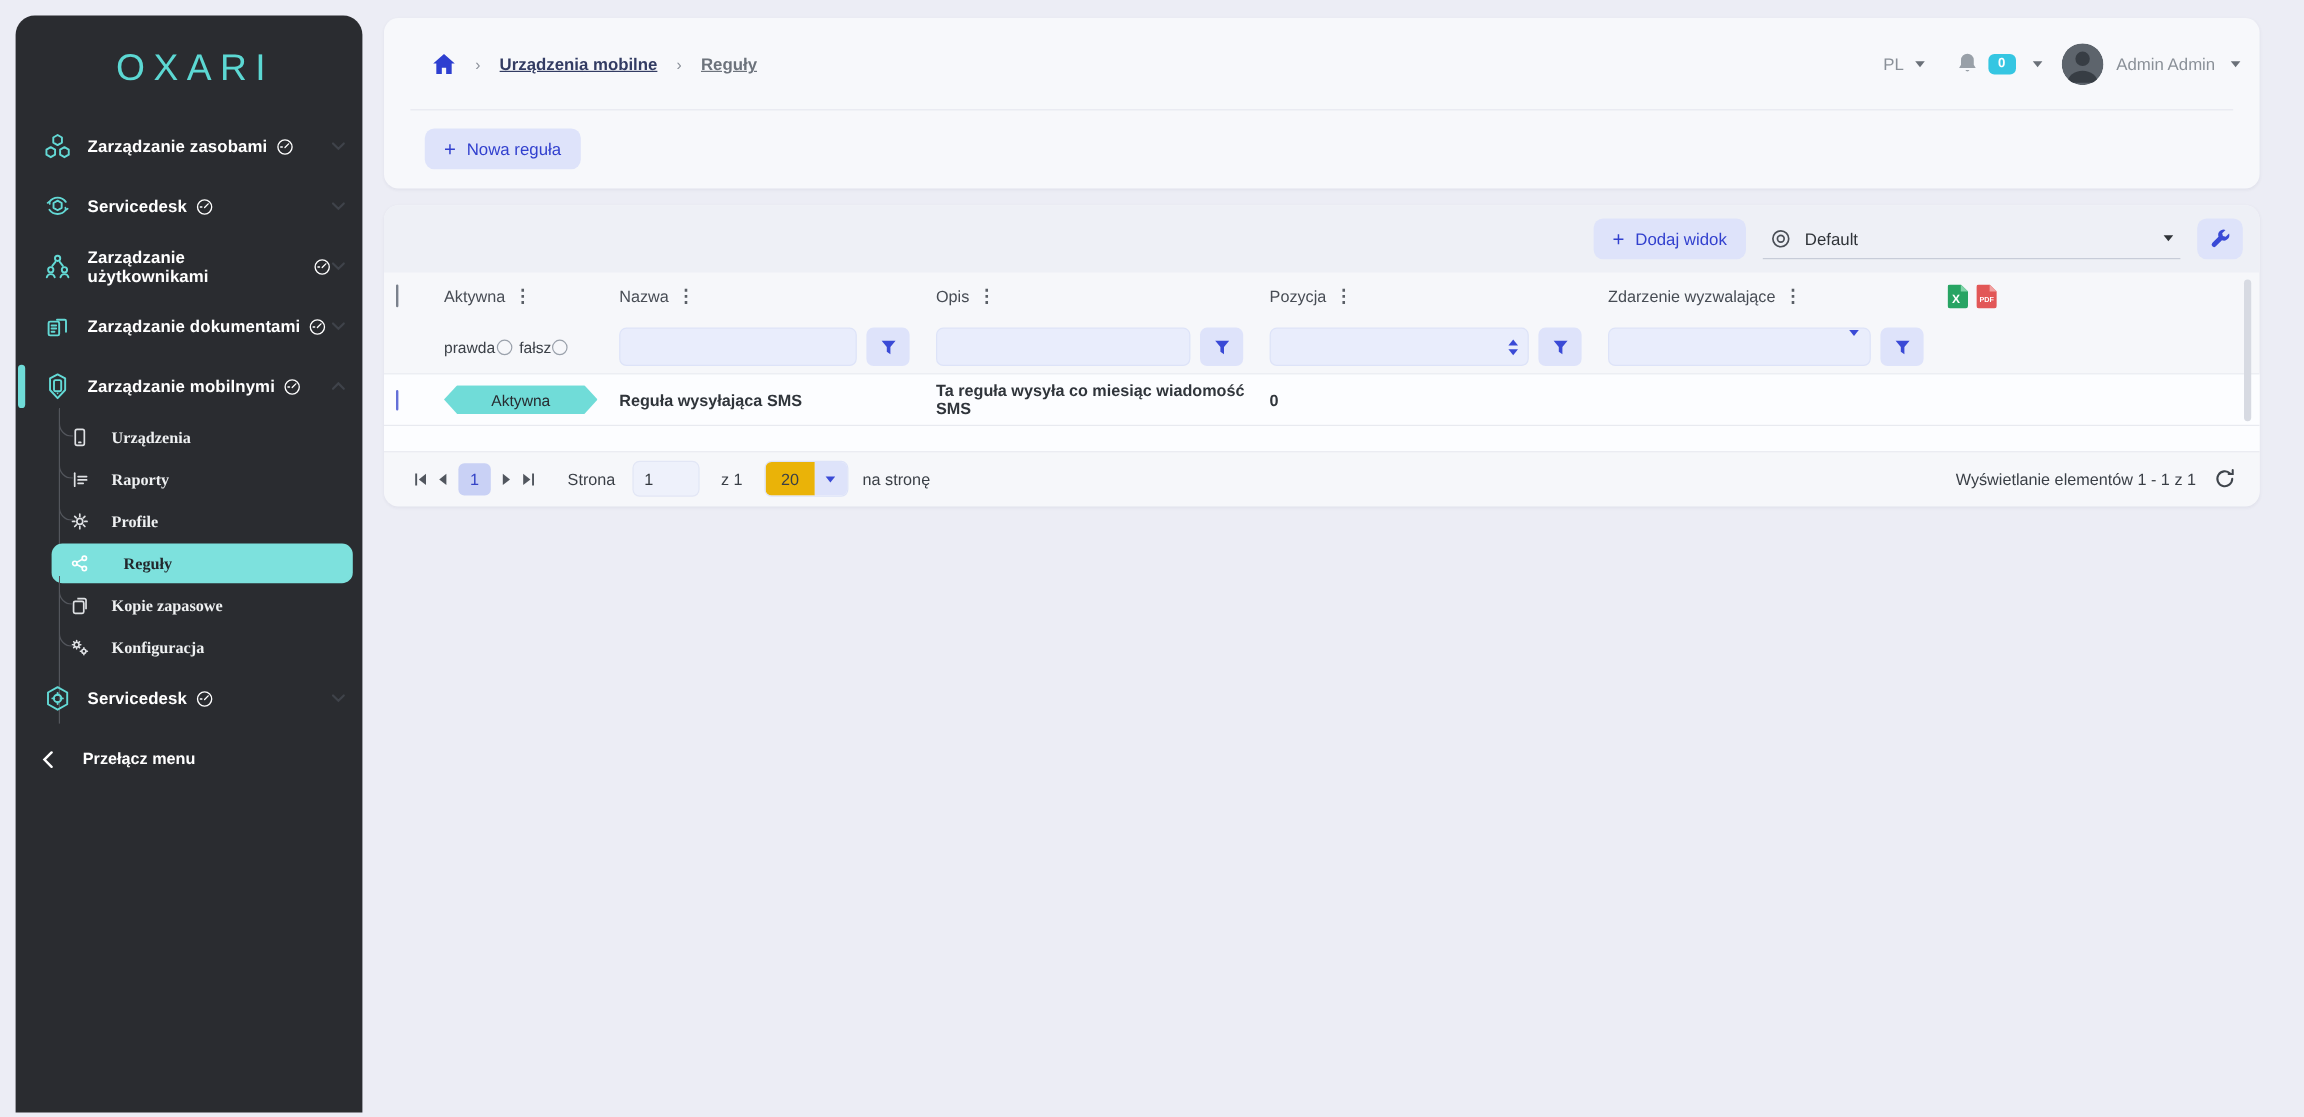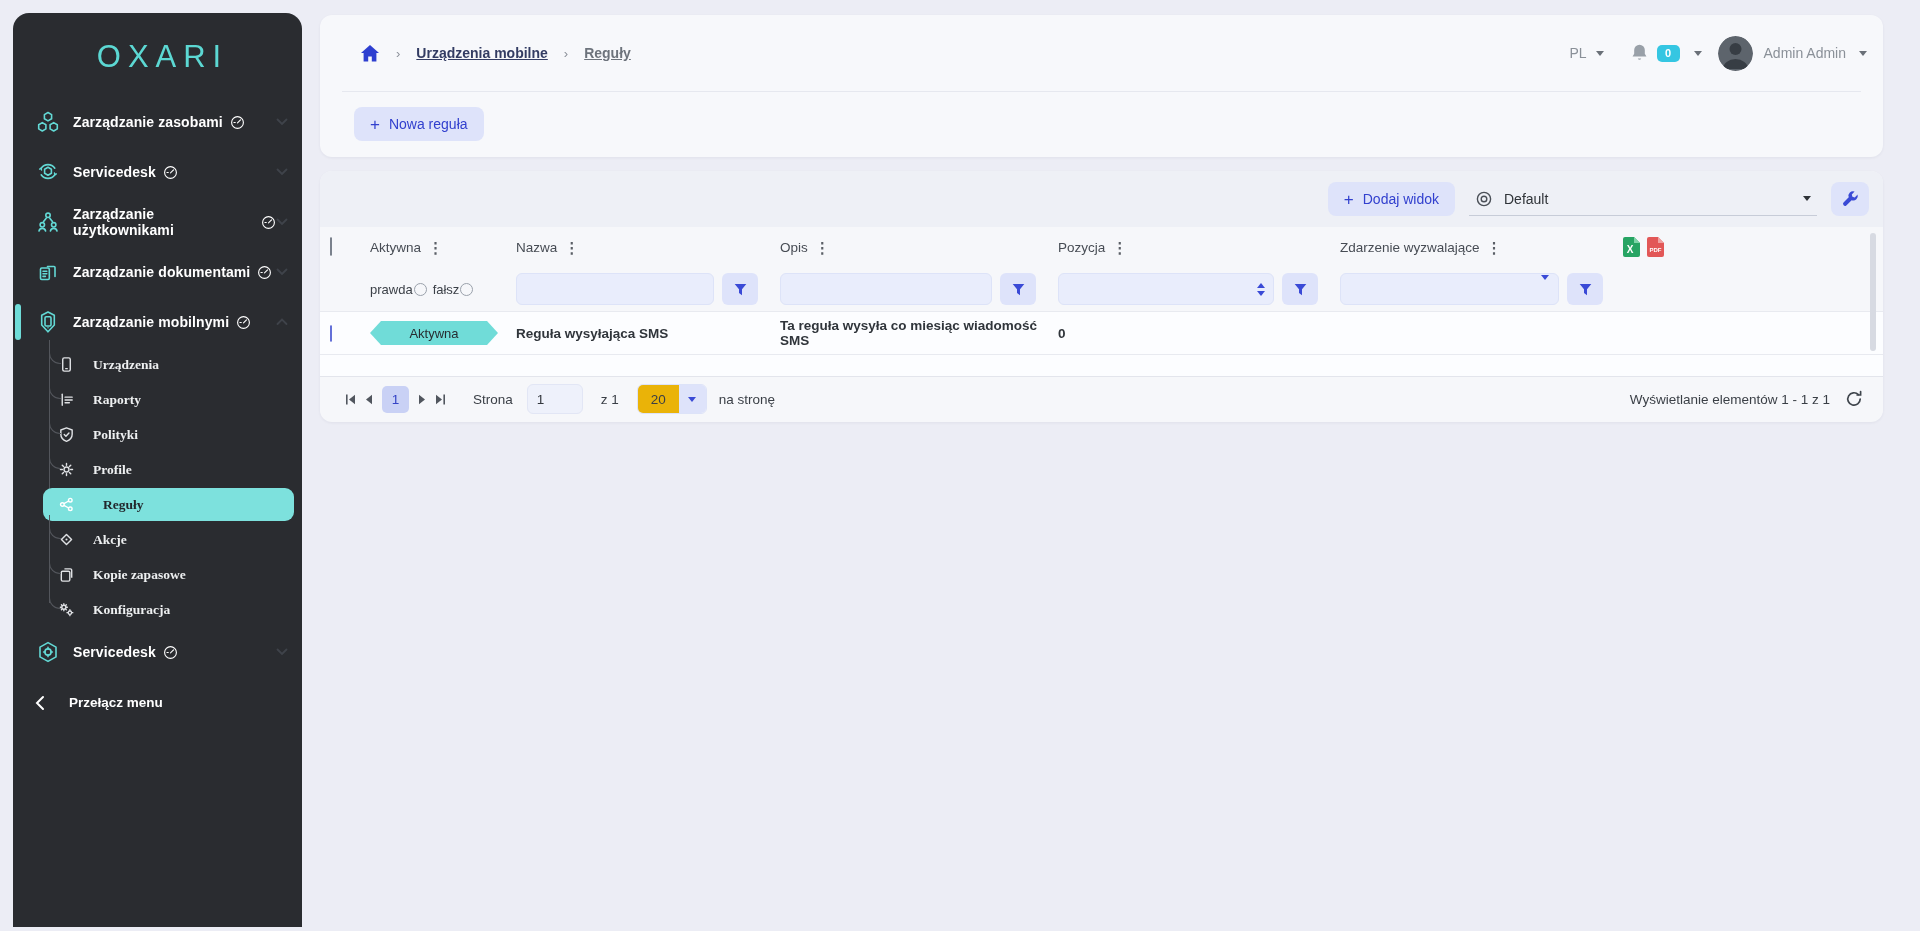--- a/index.html
+++ b/index.html
@@ -335,30 +335,20 @@
         <span class="curve"></span>
         <span class="sub-ico">
           <svg width="17" height="17" viewBox="0 0 18 18" fill="none" stroke="#dfe1e4" stroke-width="1.5" stroke-linecap="round">
             <path d="M4.5 3.5 v11.5"></path>
               <path d="M7.5 6.5 h7.5 M7.5 9.5 h7.5 M7.5 12.5 h4.5"></path>
           </svg>
         </span>
         <span class="sub-label">Raporty</span>
       </div>
 
-      <div class="sub-item">
-        <span class="curve"></span>
-        <span class="sub-ico">
-          <svg width="17" height="17" viewBox="0 0 18 18" fill="none" stroke="#dfe1e4" stroke-width="1.5" stroke-linecap="round" stroke-linejoin="round">
-            <path d="M9 2 L15 4.2 V8.8 C15 12.4 12.5 15 9 16.2 C5.5 15 3 12.4 3 8.8 V4.2 Z"></path>
-            <path d="M6.6 9 l1.8 1.8 L11.6 7.4"></path>
-          </svg>
-        </span>
-        <span class="sub-label">Polityki</span>
-      </div>
 
       <div class="sub-item">
         <span class="curve"></span>
         <span class="sub-ico">
           <svg width="17" height="17" viewBox="0 0 18 18" fill="none" stroke="#dfe1e4" stroke-width="1.5" stroke-linecap="round">
             <circle cx="9" cy="9" r="2.6"></circle>
             <path d="M9 2.6 v2 M9 13.4 v2 M2.6 9 h2 M13.4 9 h2 M4.5 4.5 l1.4 1.4 M12.1 12.1 l1.4 1.4 M13.5 4.5 l-1.4 1.4 M5.9 12.1 l-1.4 1.4"></path>
           </svg>
         </span>
         <span class="sub-label">Profile</span>
@@ -370,30 +360,20 @@
           <svg width="17" height="17" viewBox="0 0 18 18" fill="none" stroke="#ffffff" stroke-width="1.5">
             <circle cx="4.6" cy="9" r="1.9"></circle>
               <circle cx="13" cy="4.4" r="1.9"></circle>
               <circle cx="13" cy="13.6" r="1.9"></circle>
             <path d="M6.3 8.1 L11.3 5.3 M6.3 9.9 L11.3 12.7"></path>
           </svg>
         </span>
         <span class="sub-label">Reguły</span>
       </div>
 
-      <div class="sub-item">
-        <span class="curve"></span>
-        <span class="sub-ico">
-          <svg width="17" height="17" viewBox="0 0 18 18" fill="none" stroke="#dfe1e4" stroke-width="1.5" stroke-linejoin="round">
-            <rect x="5.2" y="5.2" width="7.6" height="7.6" transform="rotate(45 9 9)"></rect>
-            <circle cx="9" cy="9" r="1.1" fill="#dfe1e4" stroke="none"></circle>
-          </svg>
-        </span>
-        <span class="sub-label">Akcje</span>
-      </div>
 
       <div class="sub-item">
         <span class="curve"></span>
         <span class="sub-ico">
           <svg width="17" height="17" viewBox="0 0 18 18" fill="none" stroke="#dfe1e4" stroke-width="1.5" stroke-linejoin="round">
             <rect x="3.5" y="5.5" width="9" height="10.5" rx="1.4"></rect>
             <path d="M6.8 3 h6.3 a1.4 1.4 0 0 1 1.4 1.4 v8"></path>
           </svg>
         </span>
         <span class="sub-label">Kopie zapasowe</span>

